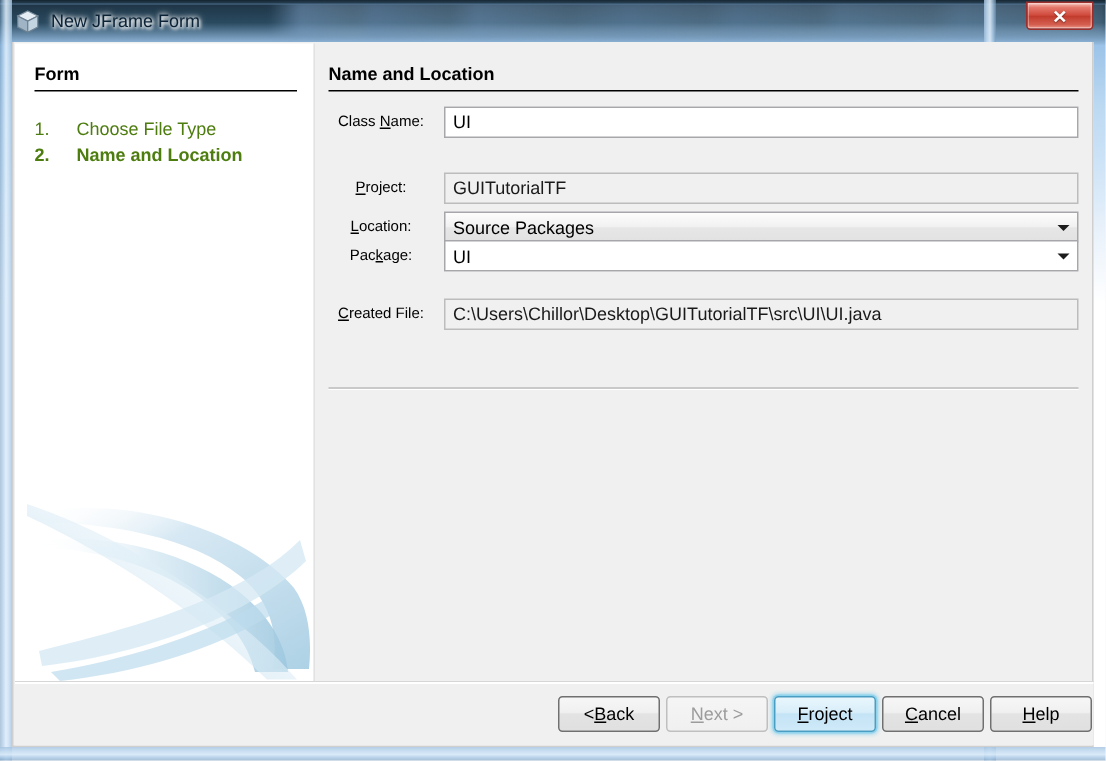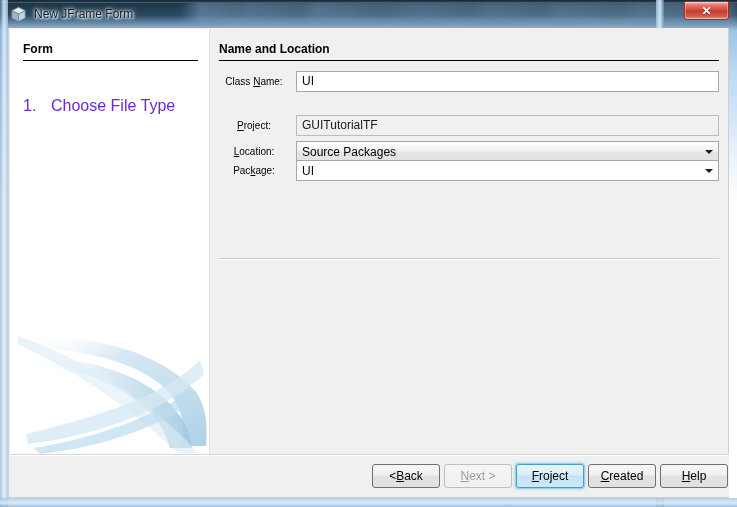--- a/index.html
+++ b/index.html
@@ -164,24 +164,23 @@
   }
   #steps-heading-rule {
     position: absolute;
     left: 13px; top: 31px;
     width: 175px; height: 1px;
     background: #000000;
   }
   .step-row {
     position: absolute;
     left: 13px;
-    font-size: 16px;
-    color: #6d28d9;
-    white-space: nowrap;
-    margin-top: 18px;
+    font-size: 12px;
+    color: #4d7c0f;
+    white-space: nowrap;
   }
   .step-num { display: inline-block; width: 28px; }
   .step-row.active { font-weight: bold; }
 
   #steps-swoosh {
     position: absolute;
     left: 0; bottom: 0;
     width: 199px; height: 140px;
     pointer-events: none;
   }
@@ -364,20 +363,23 @@
   <div id="dialog-body">
 
     <div id="steps-panel">
       <div id="steps-heading">Form</div>
       <div id="steps-heading-rule"></div>
 
       <div class="step-row" style="top:50px;">
         <span class="step-num">1.</span><span>Choose File Type</span>
       </div>
 
+      <div class="step-row active" style="top:67px;">
+        <span class="step-num">2.</span><span>Name and Location</span>
+      </div>
 
       <svg id="steps-swoosh" viewBox="0 0 199 140" preserveAspectRatio="none">
         <defs>
           <linearGradient id="sw1" x1="0" y1="0" x2="1" y2="1">
             <stop offset="0%" stop-color="#ffffff" stop-opacity="0"></stop>
             <stop offset="35%" stop-color="#cfe4f1" stop-opacity="0.85"></stop>
             <stop offset="100%" stop-color="#a9cfe4" stop-opacity="0.95"></stop>
           </linearGradient>
           <linearGradient id="sw2" x1="0" y1="0" x2="1" y2="0">
             <stop offset="0%" stop-color="#ffffff" stop-opacity="0"></stop>
@@ -427,20 +429,24 @@
       <div class="field-row" style="top:131px;">
         <div class="field-label"><span>Pac</span><span class="mn">k</span><span>age:</span></div>
         <div class="combo white">
           <span class="combo-text">UI</span>
           <span class="combo-arrow">
               <span class="tri"></span>
             </span>
         </div>
       </div>
 
+      <div class="field-row" style="top:170px;">
+        <div class="field-label"><span></span><span class="mn">C</span><span>reated File:</span></div>
+        <div class="text-input readonly">C:\Users\Chillor\Desktop\GUITutorialTF\src\UI\UI.java</div>
+      </div>
 
       <div id="content-separator"></div>
     </div>
 
     <div id="bottom-separator"></div>
     <div id="button-bar">
       <div class="dlg-button" style="left:362px; width:68px;">
           <span>&lt; </span>
           <span class="mn">B</span>
           <span>ack</span>
@@ -451,21 +457,21 @@
           <span>ext &gt;</span>
         </div>
       <div class="dlg-button default" style="left:506px; width:68px;">
           <span></span>
           <span class="mn">F</span>
           <span>roject</span>
         </div>
       <div class="dlg-button" style="left:578px; width:68px;">
           <span></span>
           <span class="mn">C</span>
-          <span>reated</span>
+          <span>ancel</span>
         </div>
       <div class="dlg-button" style="left:650px; width:68px;">
           <span></span>
           <span class="mn">H</span>
           <span>elp</span>
         </div>
     </div>
 
   </div>
 </div>

